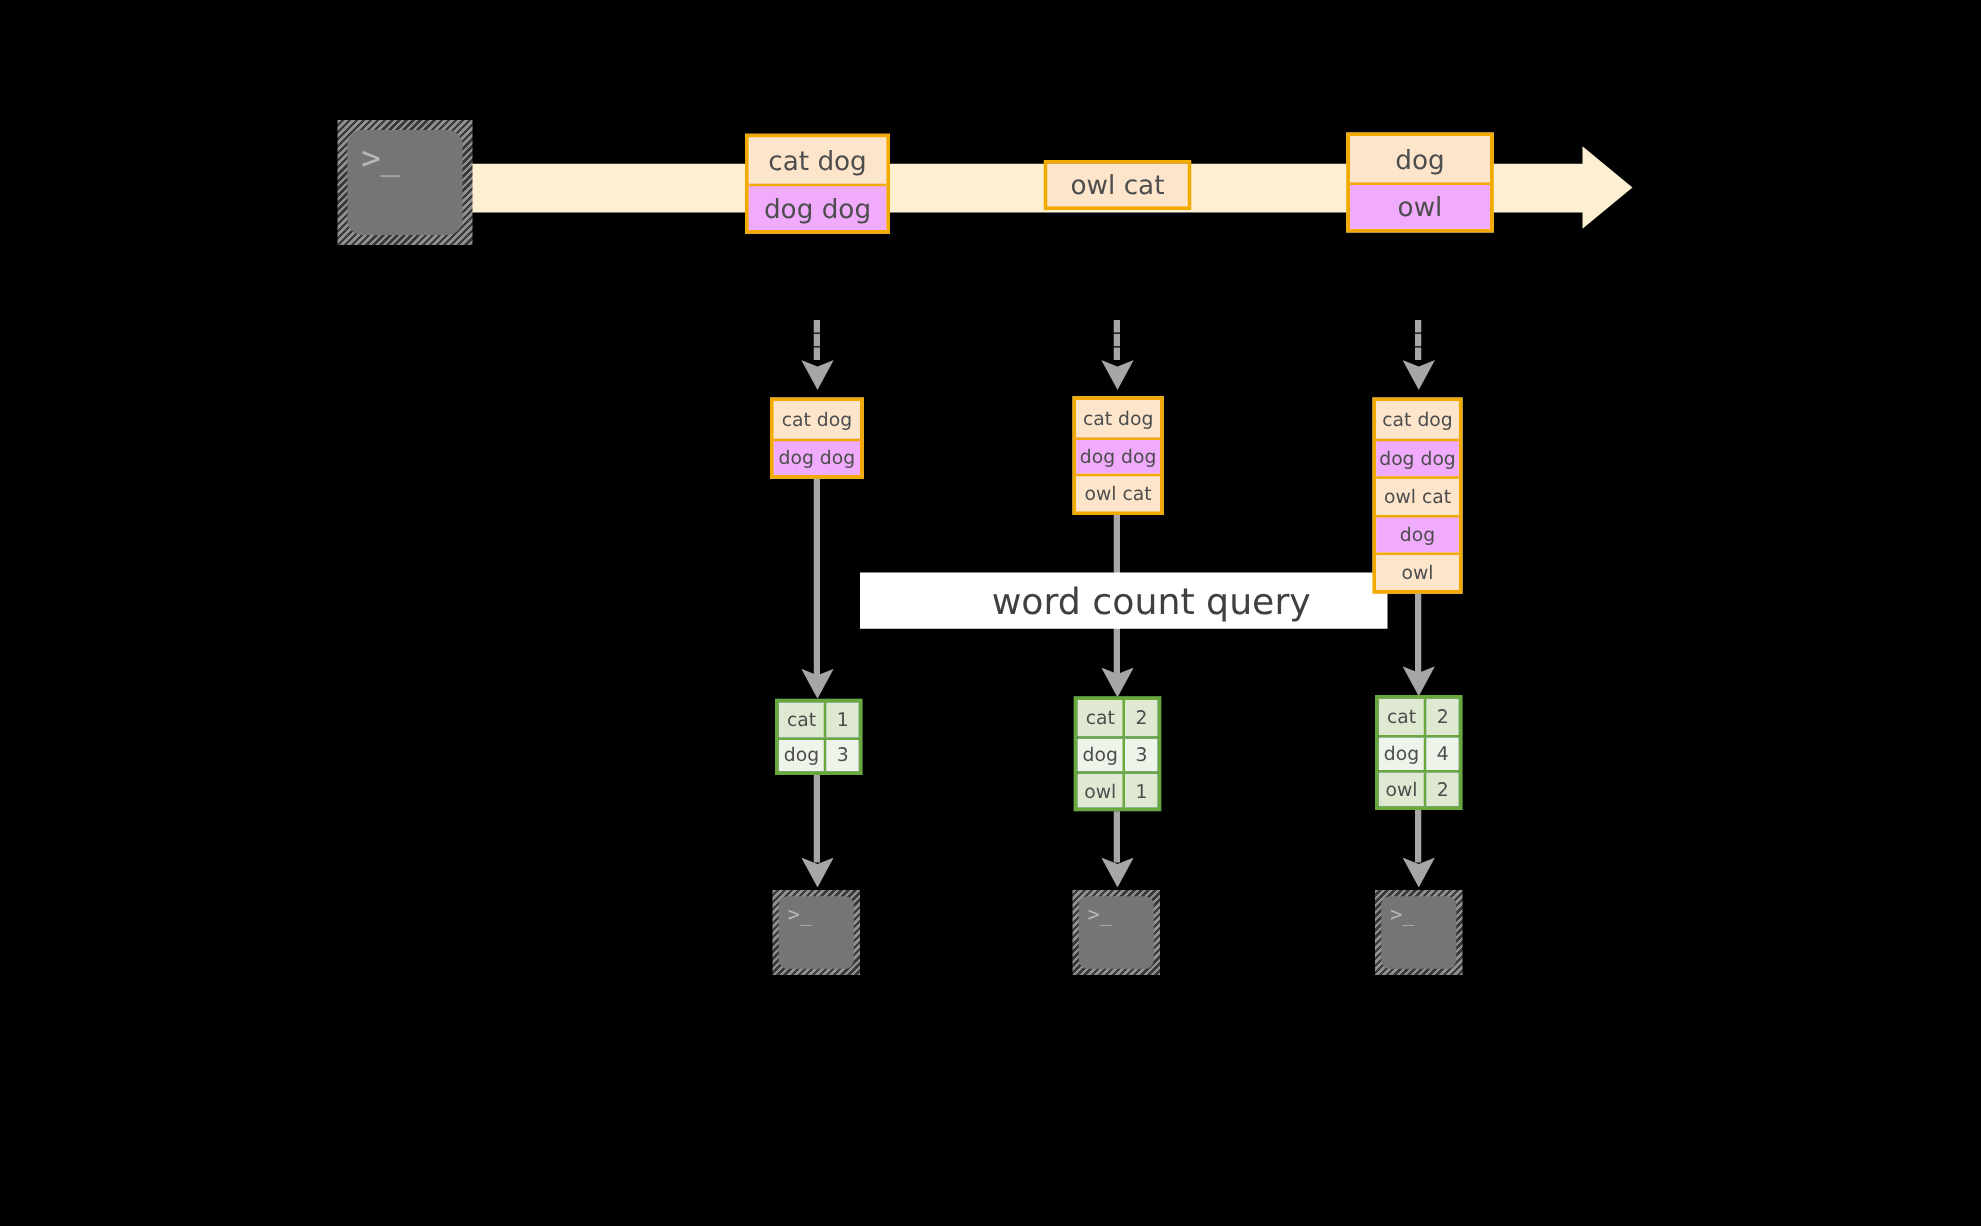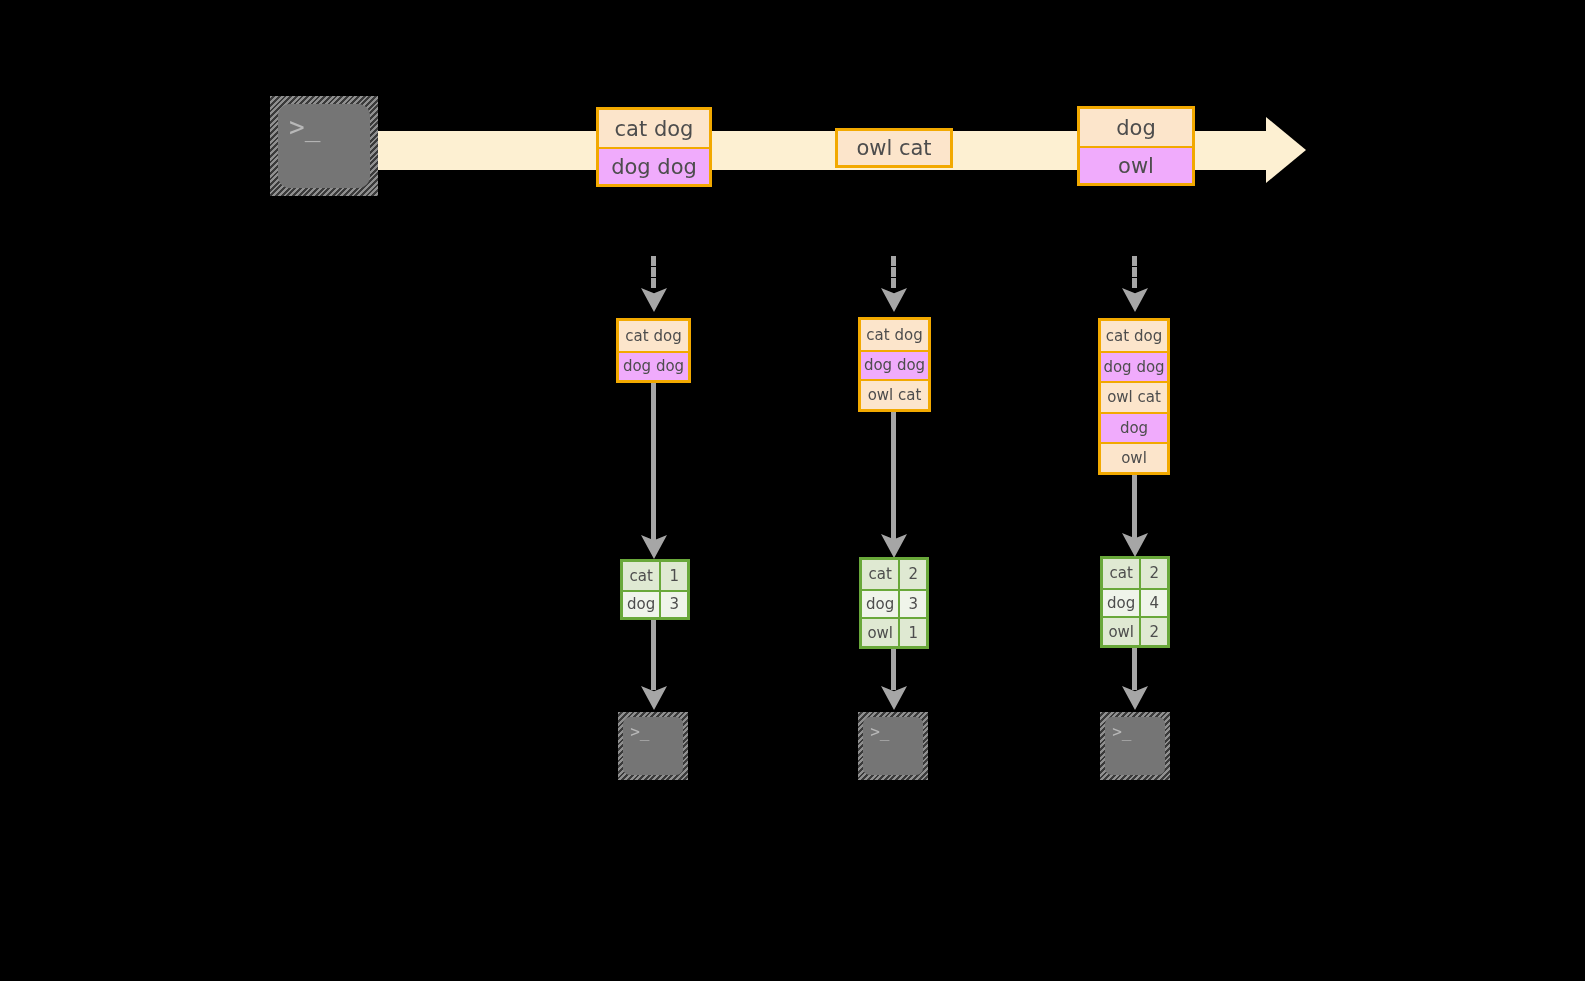--- a/index.html
+++ b/index.html
@@ -257,14 +257,17 @@
 
   <div class="conn-line" style="left:1132px; top:648px; height:42px;"></div>
   <div class="conn-head" style="left:1122px; top:686px;"></div>
 
   <div class="terminal small" style="left:1100px; top:712px; width:70px; height:68px;">
     <div class="inner">
       <span class="prompt" style="font-size:16px;">&gt;_</span>
     </div>
   </div>
 
+  <div class="query-band" style="left:688px; top:458px; width:422px; height:45px; font-size:29px;">
+    <span style="position:relative; left:22px;">word count query</span>
+  </div>
 
 </div>
 
 </body></html>

